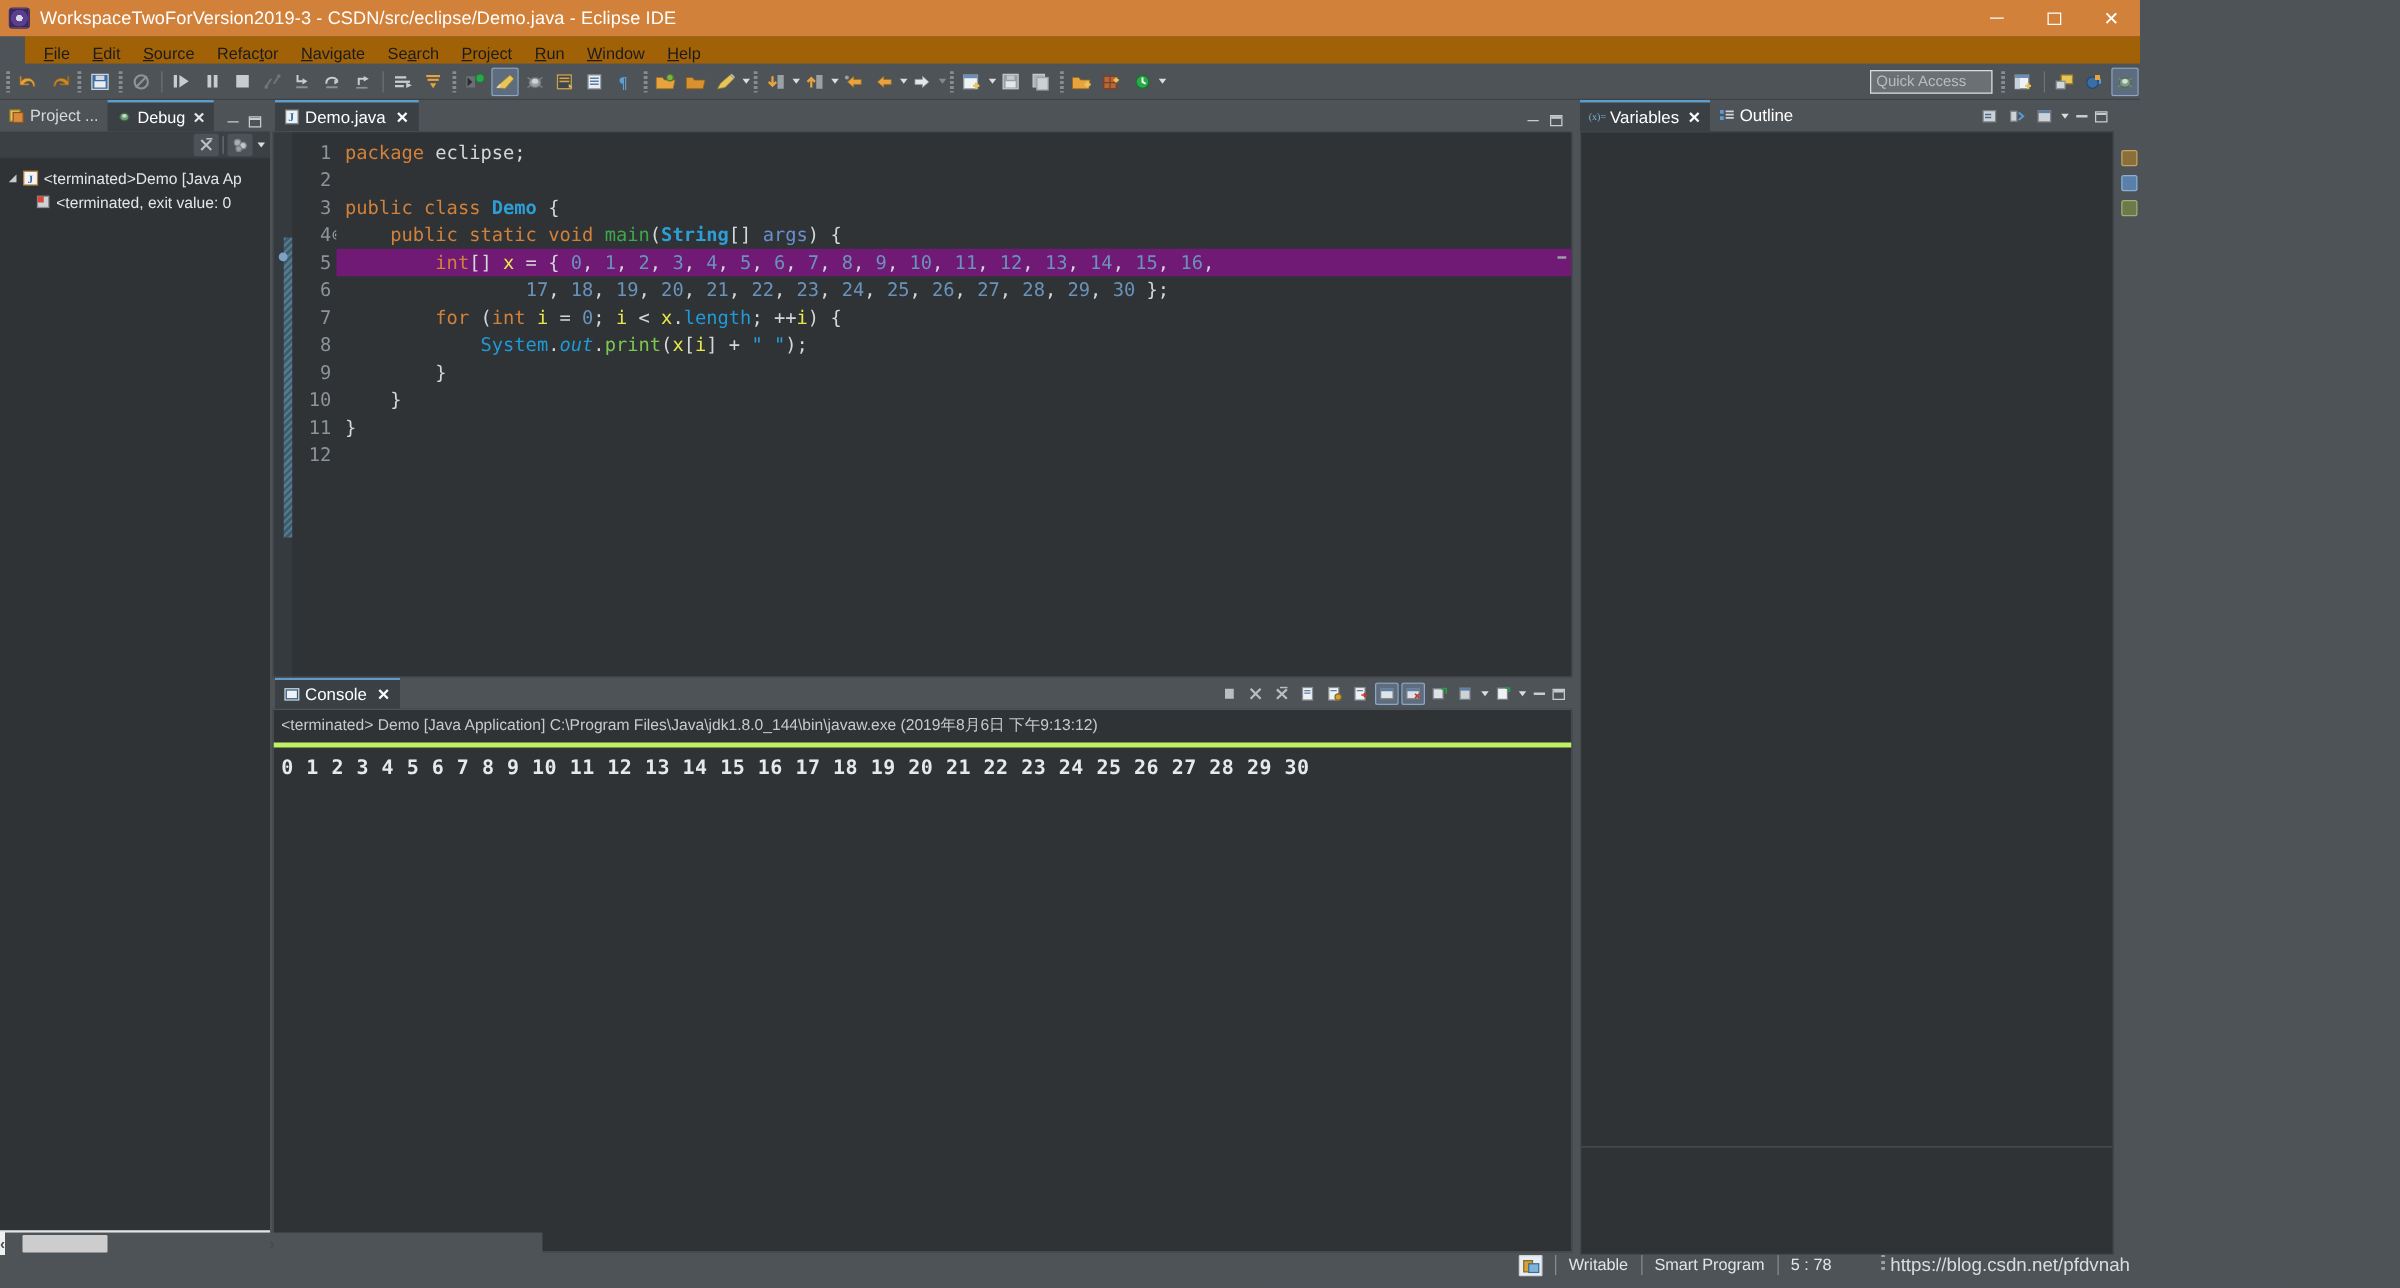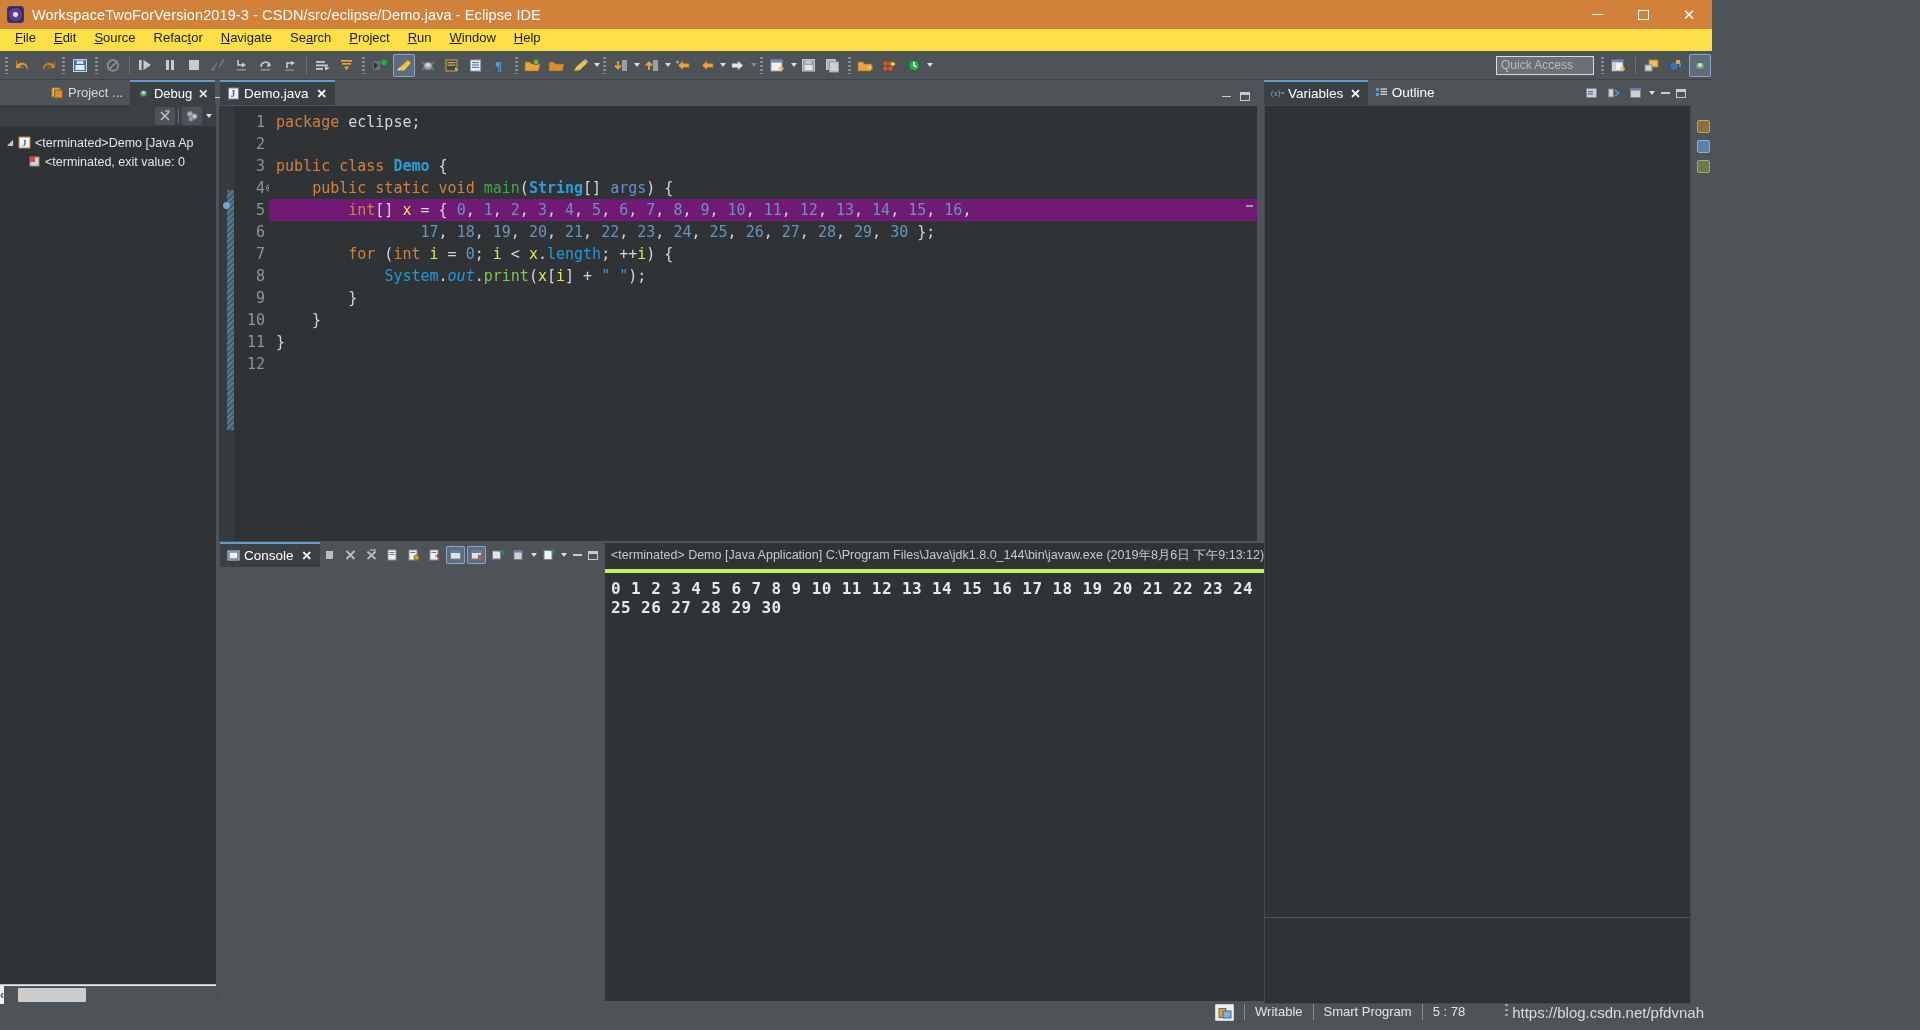--- a/index.html
+++ b/index.html
@@ -24,22 +24,23 @@
   .tb-buttons{ margin-left:auto; display:flex; height:29px; }
   .tb-btn{
     width:46px;height:29px;display:flex;align-items:center;justify-content:center;
     color:#fff;font-size:15px;
   }
   .glyph-min{ display:block;width:11px;height:1.5px;background:#fff; }
   .glyph-max{ display:block;width:11px;height:10px;border:1.5px solid #fff; }
 
   
   .menubar{
-    height:22px;flex:0 0 22px;background:#fde047;display:flex;align-items:flex-start;
+    height:22px;flex:0 0 22px;background:#a16207;display:flex;align-items:flex-end;
     padding-left:6px;
+    margin-left:20px;
   }
   .menu-item{
     font-size:13px;color:#1b1b1b;padding:1px 9px;white-space:nowrap;cursor:default;
   }
   .menu-item u{ text-decoration:underline; }
 
   
   .toolbar{
     height:29px;flex:0 0 29px;background:#4e5358;display:flex;align-items:center;
     padding-left:2px;border-bottom:1px solid #3f4346;position:relative;
@@ -61,21 +62,21 @@
   }
 
   
   .body{ flex:1 1 auto; display:flex; min-height:0; background:#4e5358; }
 
   
   .left{
     width:216px;flex:0 0 216px;display:flex;flex-direction:column;min-height:0;
     background:#4e5358;
   }
-  .viewtabs{ height:25px;display:flex;align-items:flex-end;background:#4e5358;position:relative;padding-left:44px; }
+  .viewtabs{ height:25px;display:flex;align-items:flex-end;background:#4e5358;position:relative; }
   .vtab{
     height:25px;display:flex;align-items:center;padding:0 7px;font-size:13px;color:#d6d9db;
     background:#4e5358; white-space:nowrap;
   }
   .vtab.active{ background:#3b4045; color:#fff; border-top:2px solid #5d9ccb; }
   .vtab .x{ margin-left:6px;font-size:12px;font-weight:bold;color:#e4e7e9; }
   .vtab-icon{ width:13px;height:13px;margin-right:4px;flex:0 0 13px; }
   .viewtabs .winbtns{ margin-left:auto;display:flex;align-items:center;gap:8px;padding:0 7px 3px 0; }
   .wmin{ width:9px;height:1.6px;background:#c9ccce;display:block; }
   .wmax{ width:10px;height:9px;border:1.6px solid #c9ccce;display:block;
@@ -144,21 +145,21 @@
   .meth{ color:#3fa74b; }
   .fld{ color:#1f9ad6; }
   .var{ color:#e8e84a; }
   .str{ color:#2e9ed6; }
   .param{ color:#6a8fd0; }
   .prt{ color:#7ec850; }
   .ital{ font-style:italic; }
   .editor-rightmark{ position:absolute;right:4px;top:99px;width:7px;height:2px;background:#9aa0a4; }
 
   
-  .console-wrap{ flex:1 1 auto;display:flex;flex-direction:row;min-height:0;
+  .console-wrap{ flex:1 1 auto;display:flex;flex-direction:column;min-height:0;
                  background:#4e5358;padding:0 6px 2px 2px; }
   .ctabs{ height:25px;display:flex;align-items:flex-end;margin-left:2px; }
   .ctab{
     height:25px;display:flex;align-items:center;padding:0 8px 0 7px;font-size:13.5px;color:#ffffff;
     background:#3b4045;border-top:2px solid #5d9ccb;
   }
   .ctab .x{ margin-left:8px;font-weight:bold;font-size:12.5px; }
   .ctools{ margin-left:auto;display:flex;align-items:center;gap:2px;padding-bottom:3px;padding-right:6px; }
   .ctool{ width:19px;height:18px;display:flex;align-items:center;justify-content:center;border-radius:2px; }
   .ctool.on{ background:#5f6c7d;box-shadow:inset 0 0 0 1px #8aa7c9; }

